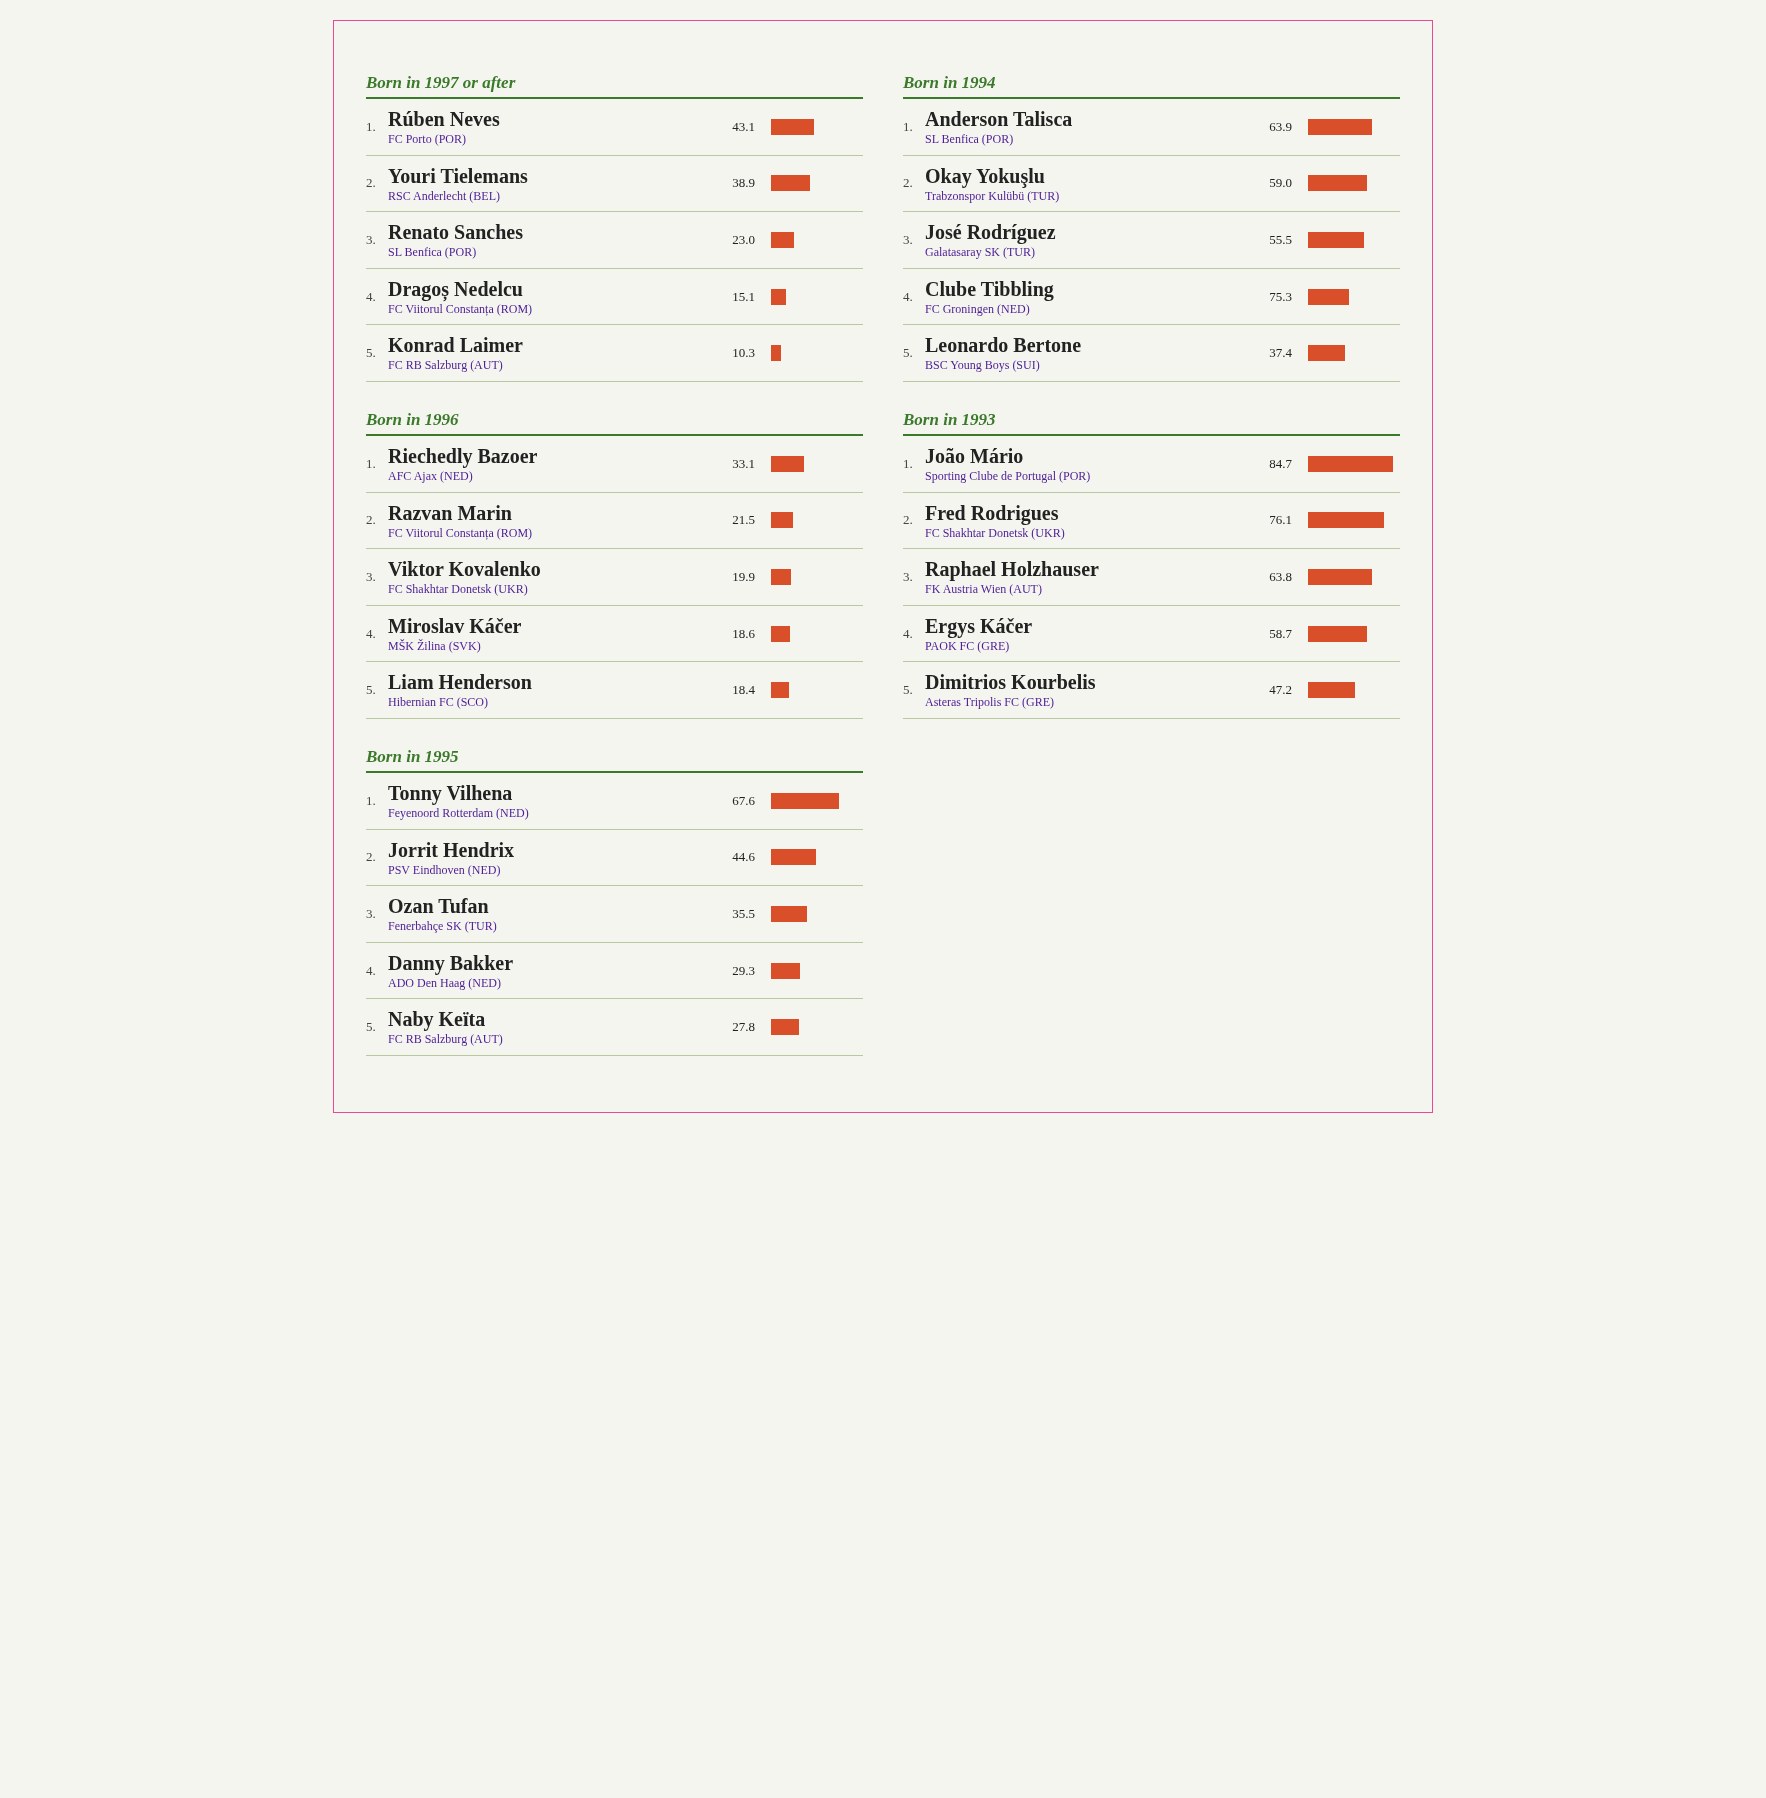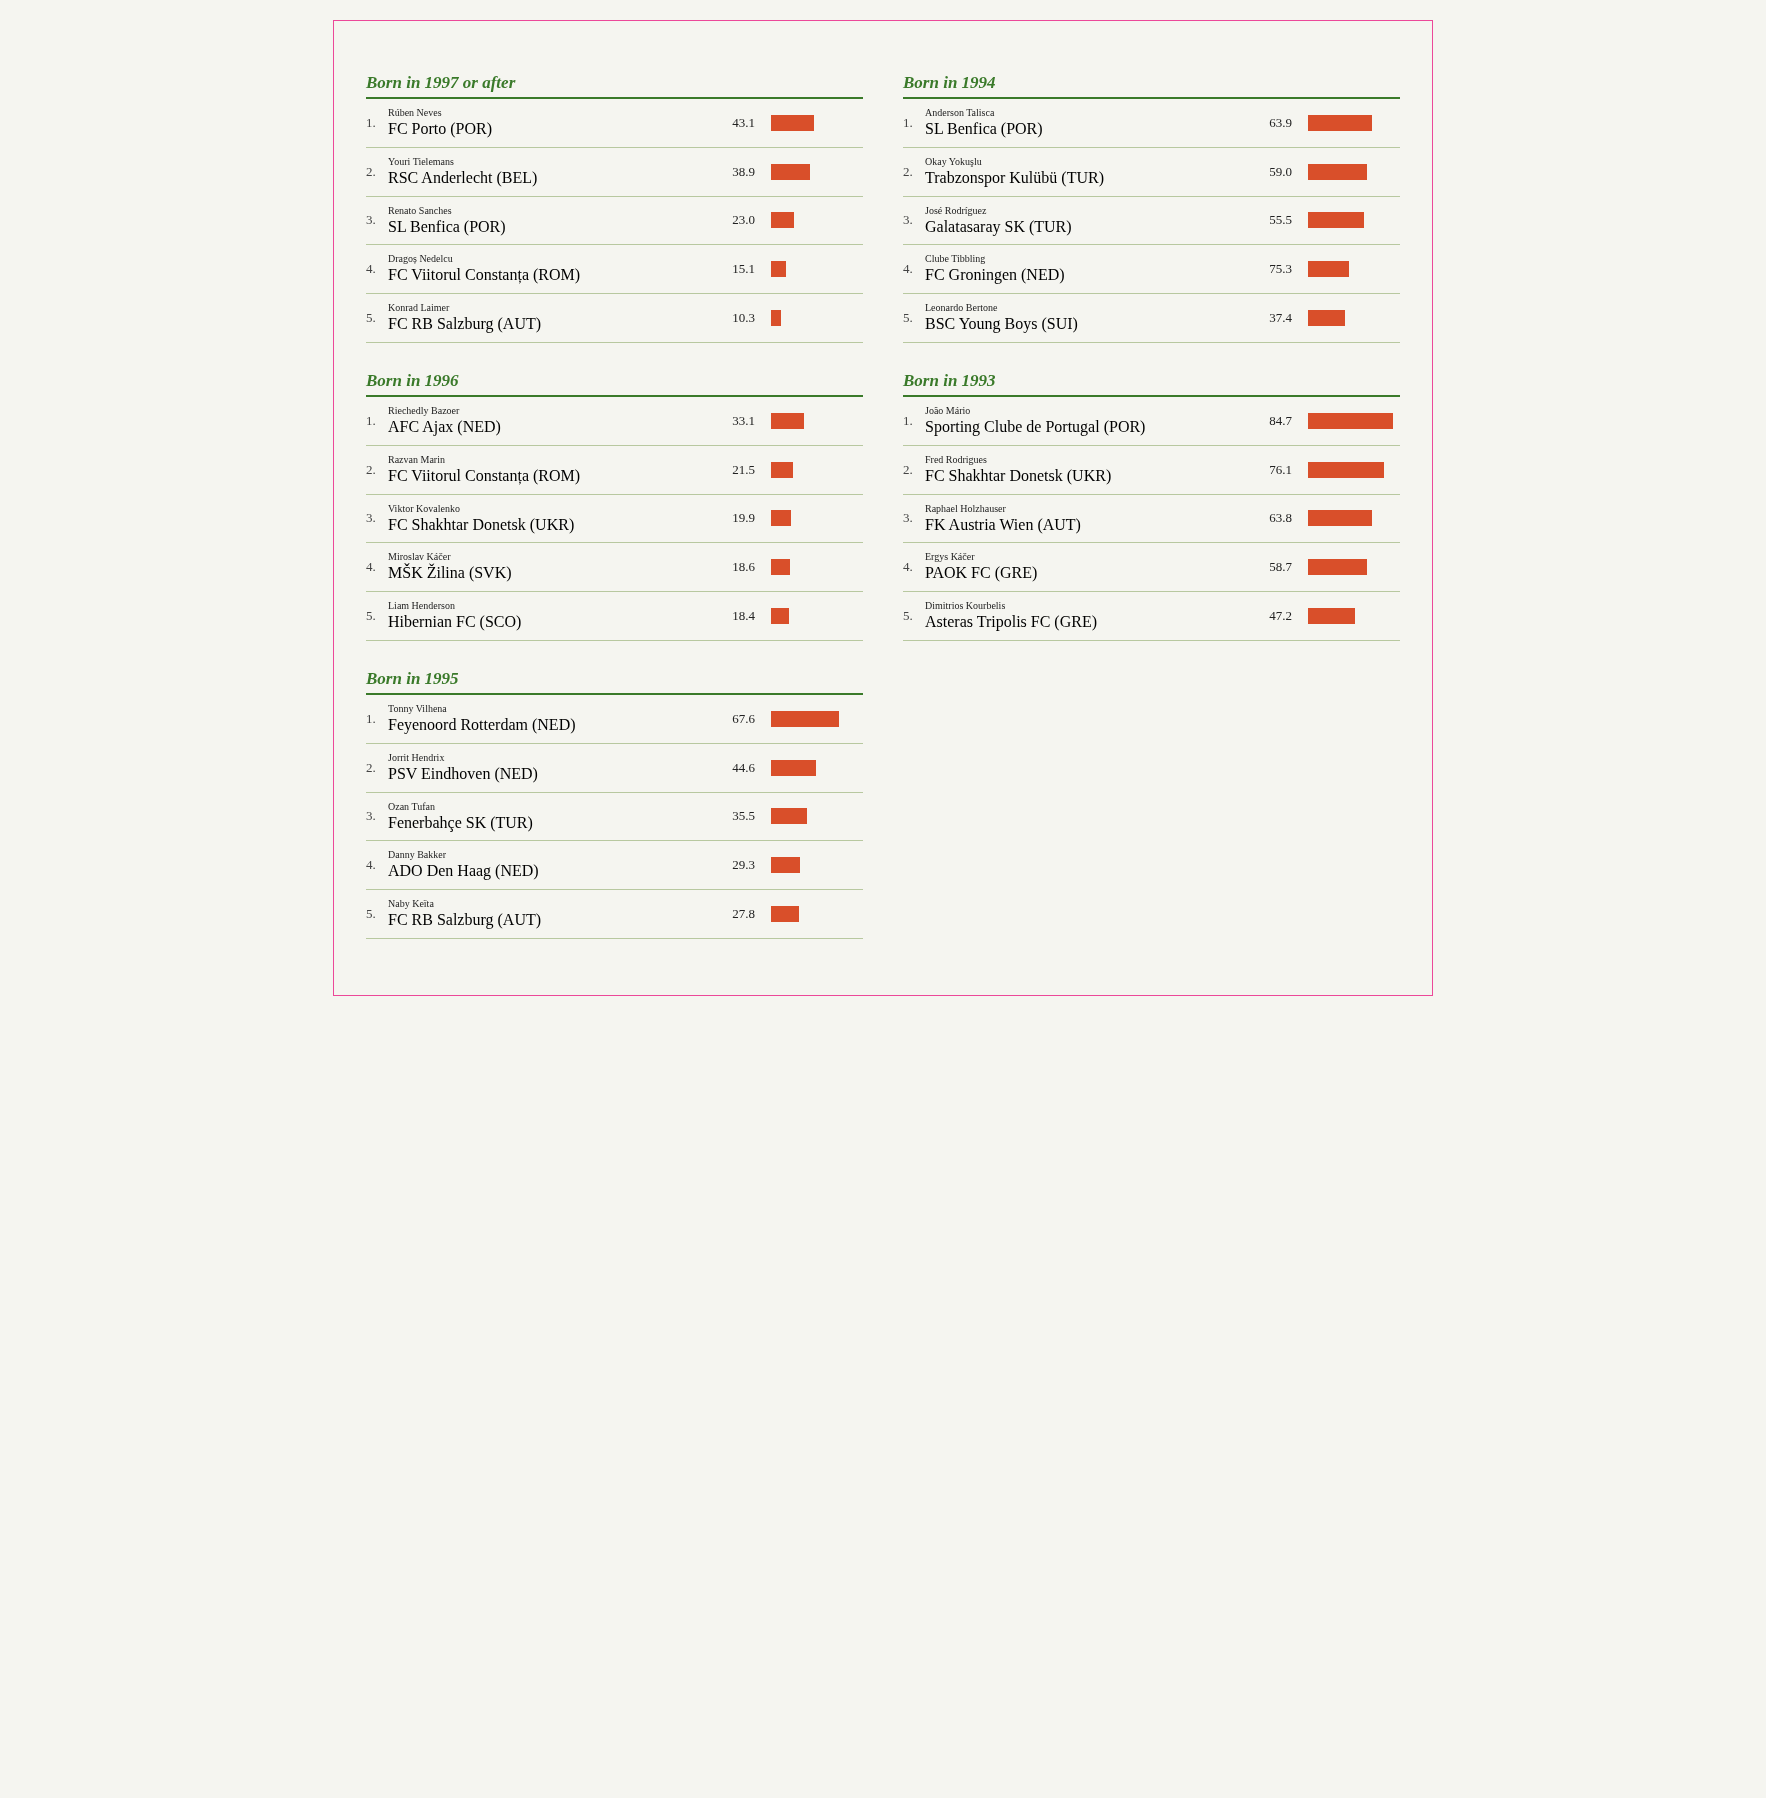--- a/index.html
+++ b/index.html
@@ -59,28 +59,28 @@
       font-size: 13px;
       color: #444;
       width: 18px;
       flex-shrink: 0;
       margin-right: 4px;
     }
     .player-info {
       flex: 1;
     }
     .player-name {
-      font-size: 10px;
+      font-size: 20px;
       color: #222;
-      font-weight: normal;
+      font-weight: bold;
       line-height: 1.3;
     }
     .player-club {
-      font-size: 16px;
-      color: #000000;
+      font-size: 12px;
+      color: #4c1d95;
       line-height: 1.3;
     }
     .score-bar {
       display: flex;
       align-items: flex-end;
       gap: 16px;
       width: 140px;
       flex-shrink: 0;
     }
     .score-value {

